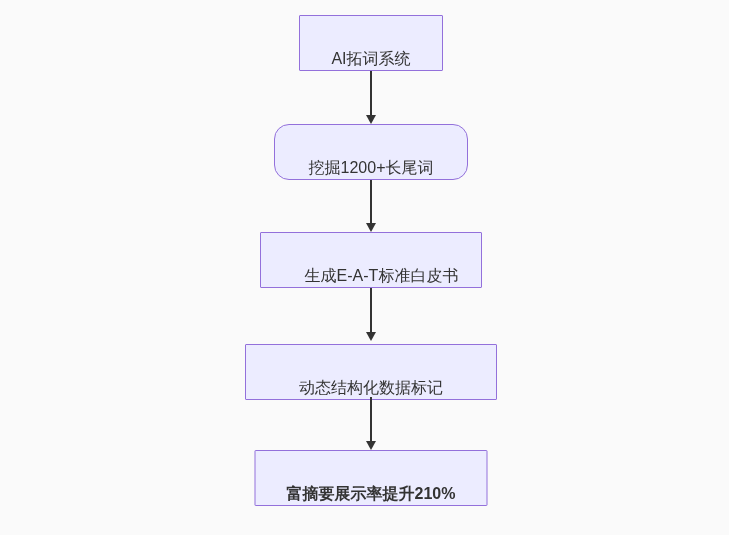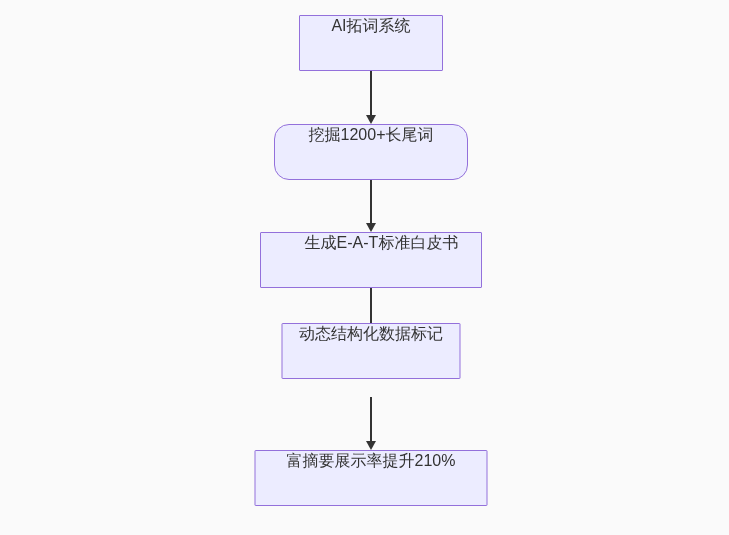--- a/index.html
+++ b/index.html
@@ -28,31 +28,31 @@
   .node {
     position: absolute;
     left: 371px;
     transform: translateX(-50%);
     height: 56px;
     box-sizing: border-box;
     background: var(--node-fill);
     border: 1.3px solid var(--node-border);
     border-radius: 1px;
     display: flex;
-    align-items: flex-start;
+    align-items: flex-end;
     justify-content: center;
     color: var(--text);
     font-size: 16px;
     white-space: nowrap;
   }
   .n0 { top: 15px;  width: 144px; }
   .n1 { top: 124px; width: 194px; border-radius: 15px; }
   .n2 { top: 232px; width: 222px; padding-left: 21px; }
-  .n3 { top: 323px; width: 179px; }
-  .n4 { top: 450px; width: 233px; }
+  .n3 { top: 344px; width: 252px; }
+  .n4 { top: 450px; width: 233px; font-weight: bold; }
 
   .edge {
     position: absolute;
     left: 371px;
     transform: translateX(-50%);
     display: flex;
     flex-direction: column;
     align-items: center;
   }
   .e0 { top: 71px;  height: 53px; }

